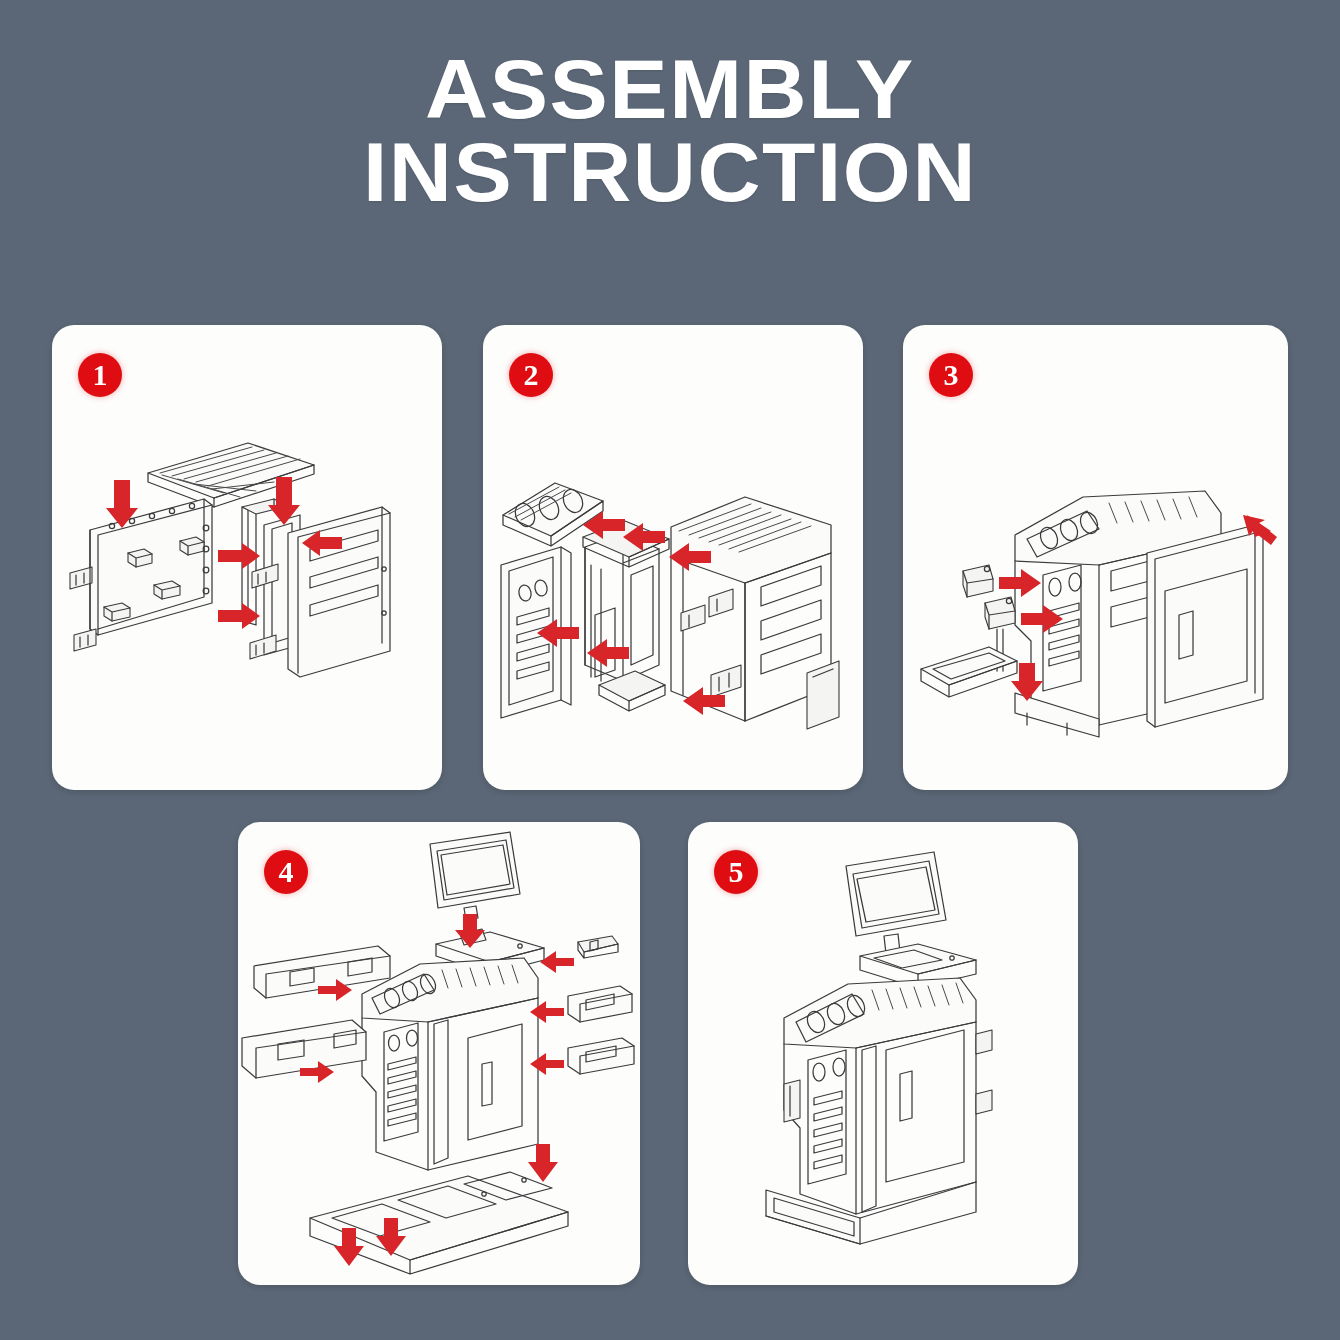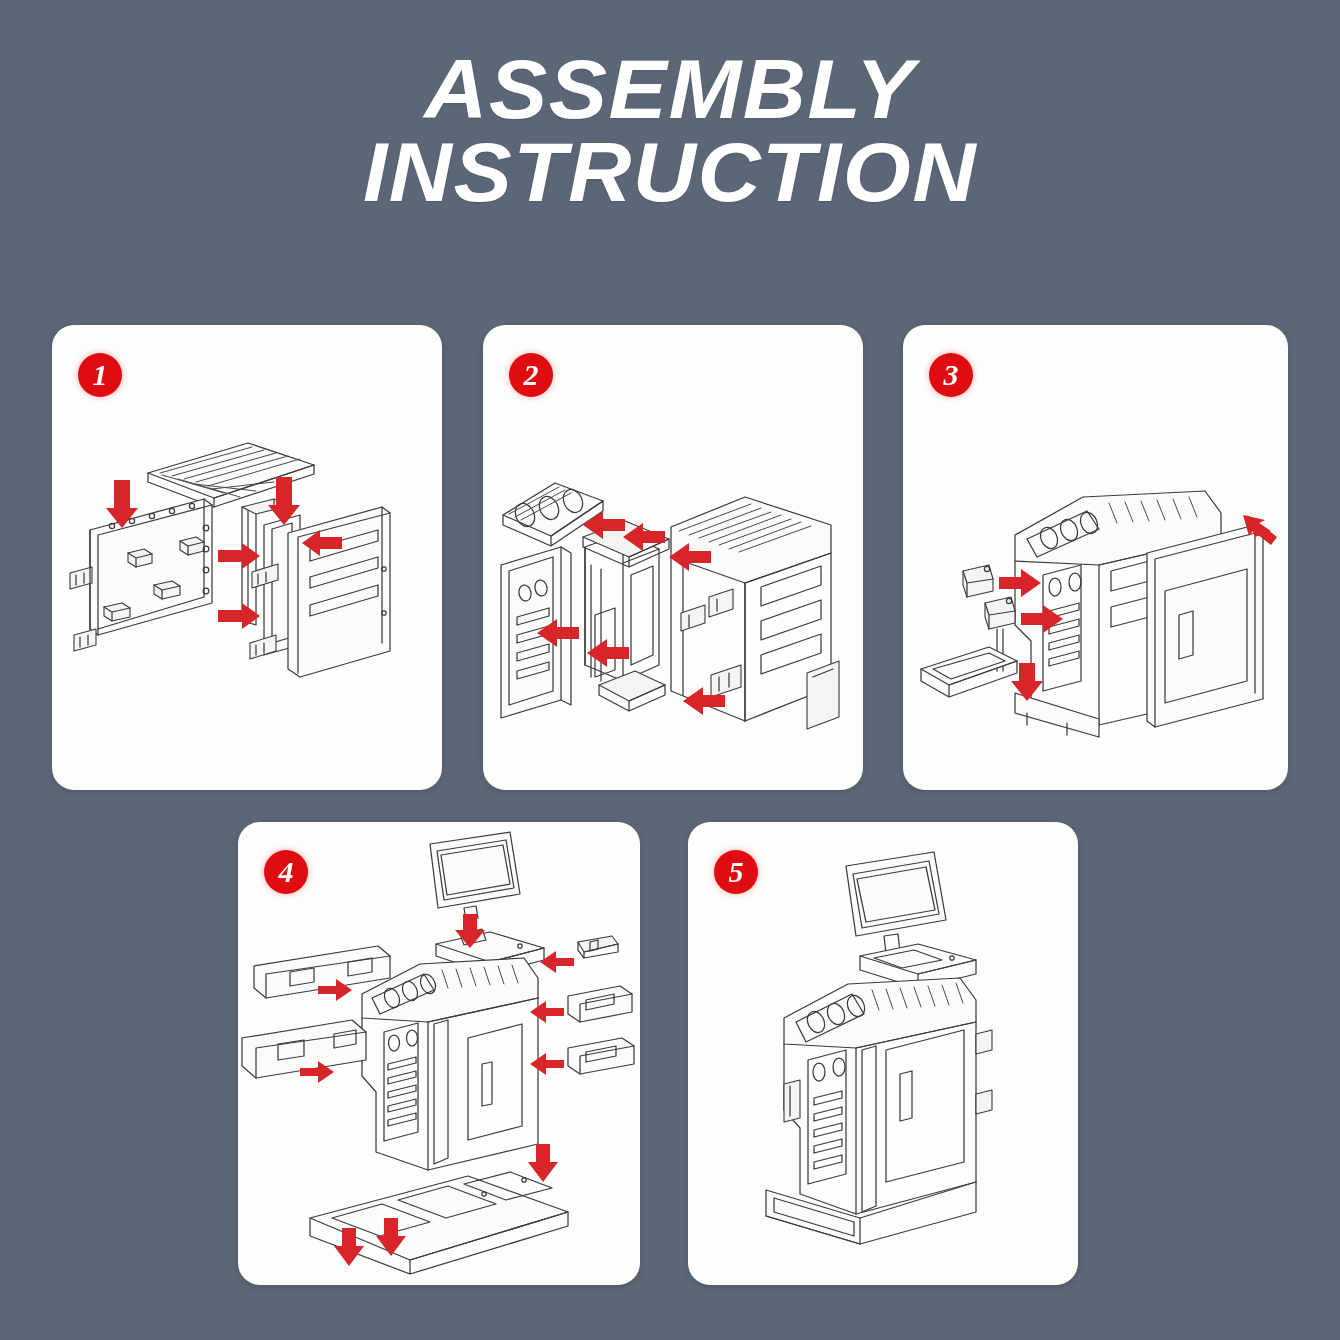--- a/index.html
+++ b/index.html
@@ -4,21 +4,21 @@
 <title>Assembly Instruction</title>
 <style>
   html,body{margin:0;padding:0;}
   body{
     width:1340px;height:1340px;
     background:#5b6776;
     font-family:"Liberation Sans", sans-serif;
     overflow:hidden;
     position:relative;
   }
-  .page{position:absolute;inset:0;font-style:italic;}
+  .page{position:absolute;inset:0;}
 
   
   .title{
     position:absolute;
     left:0; top:48px; width:1340px;
     text-align:center;
     color:#ffffff;
     font-family:"Liberation Sans", sans-serif;
     font-weight:700;
     font-size:84px;

